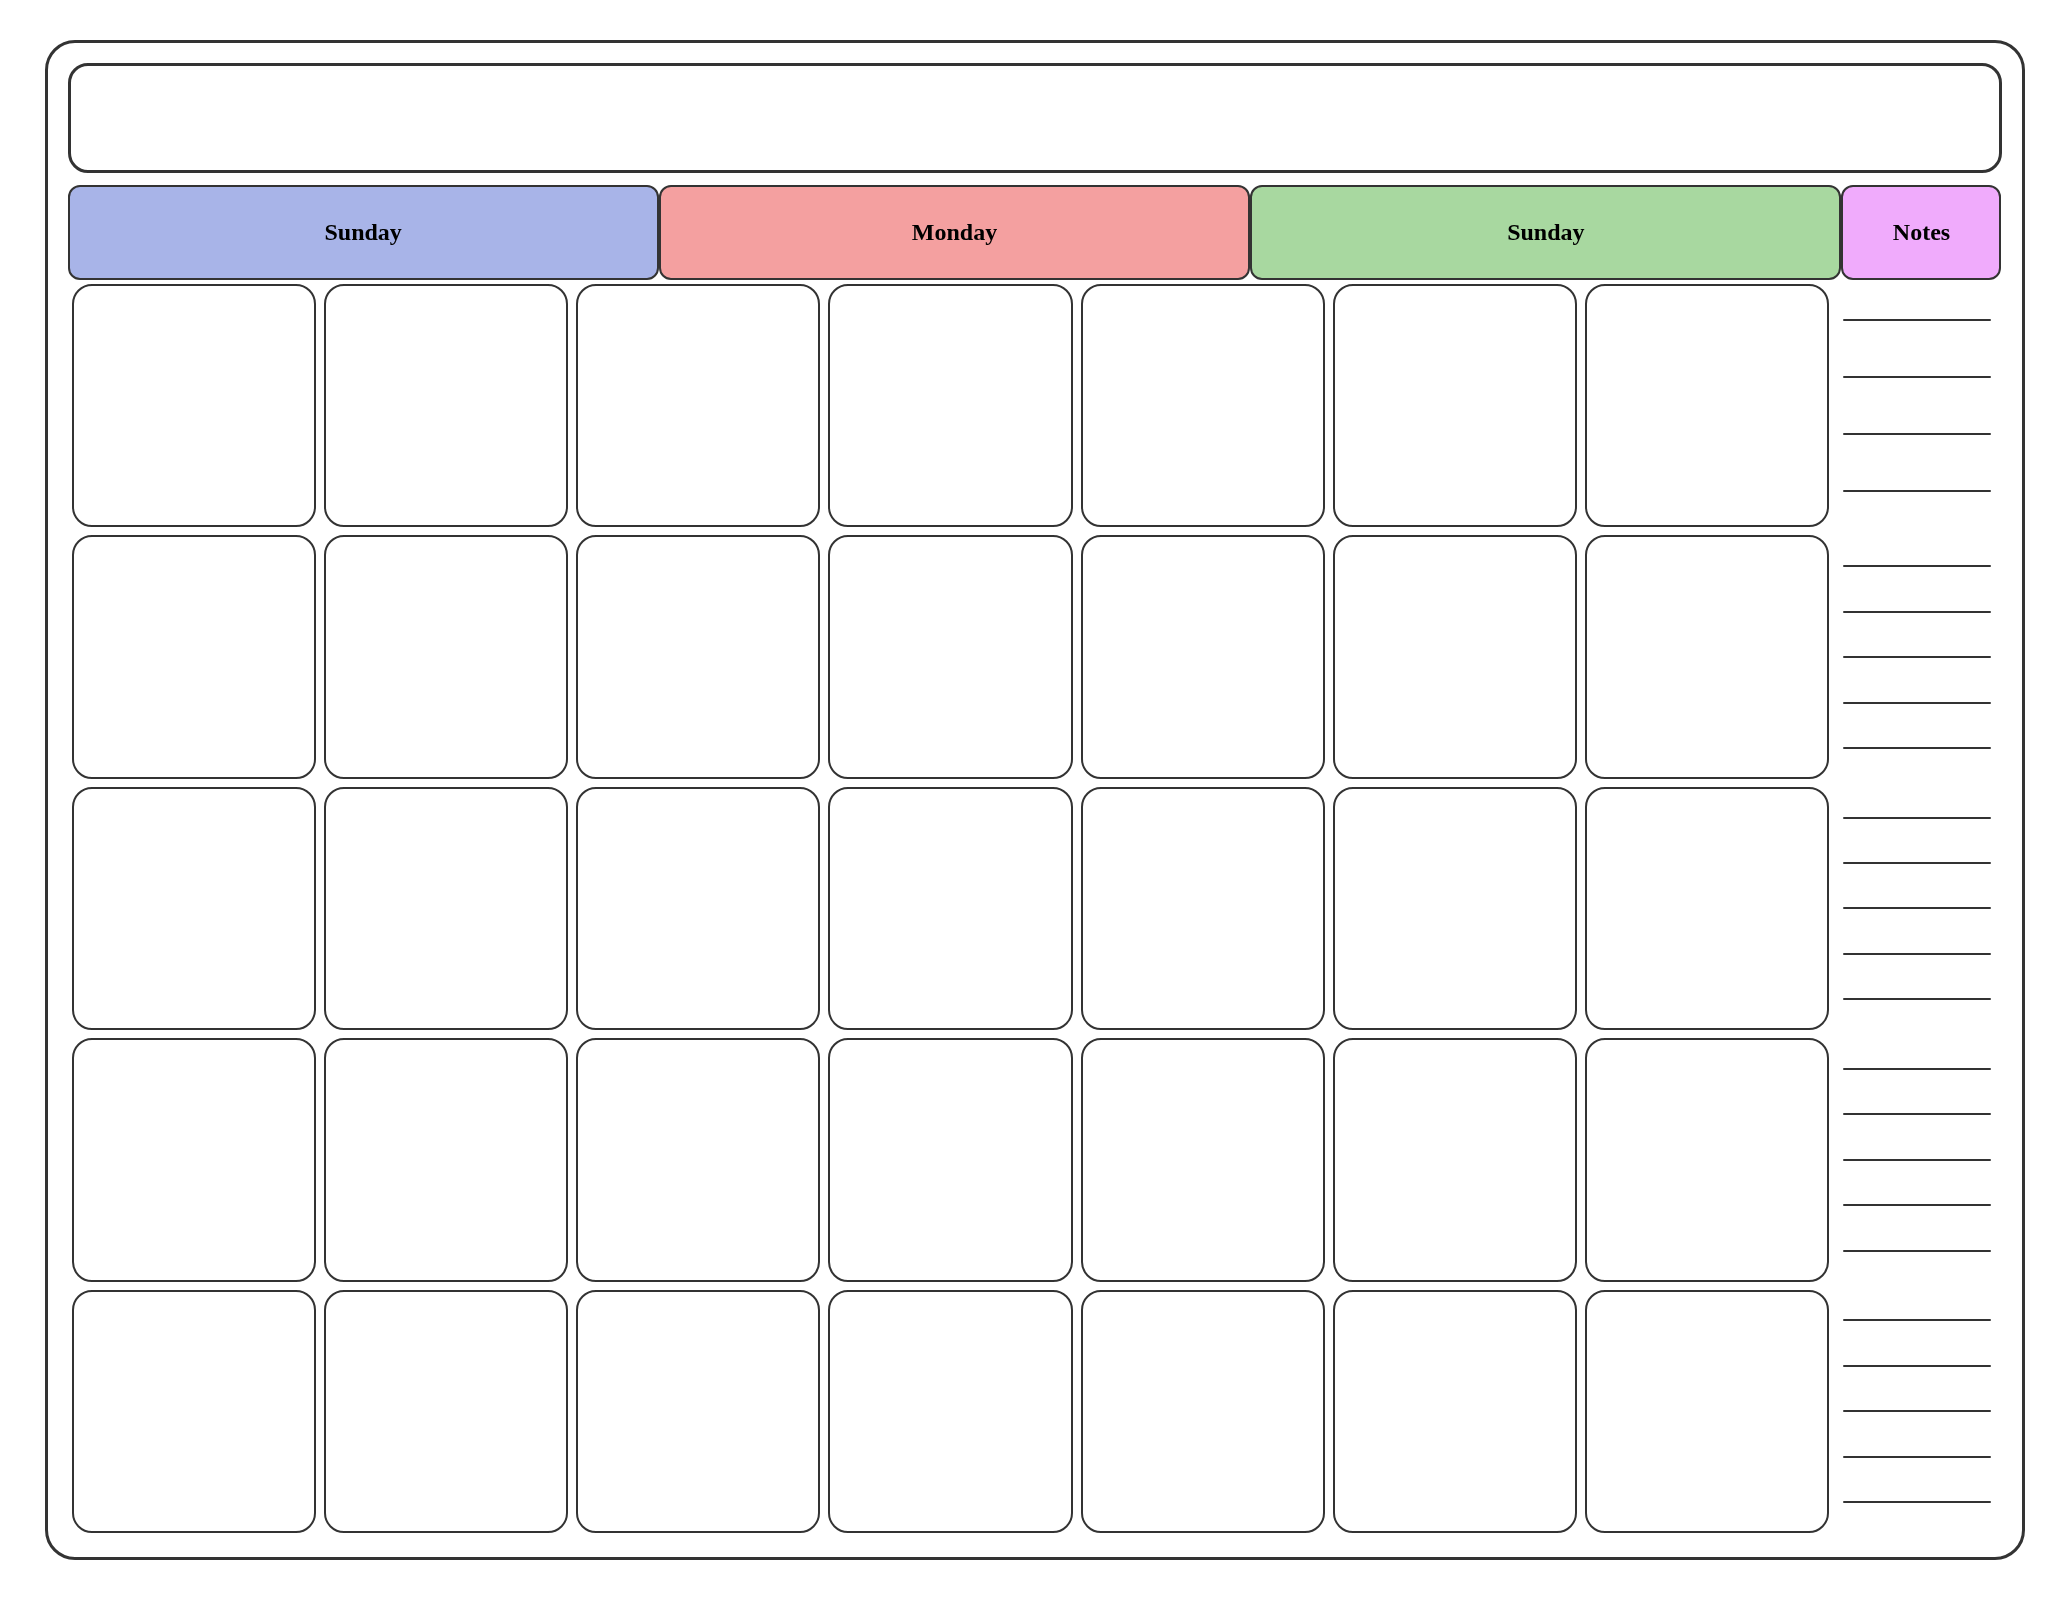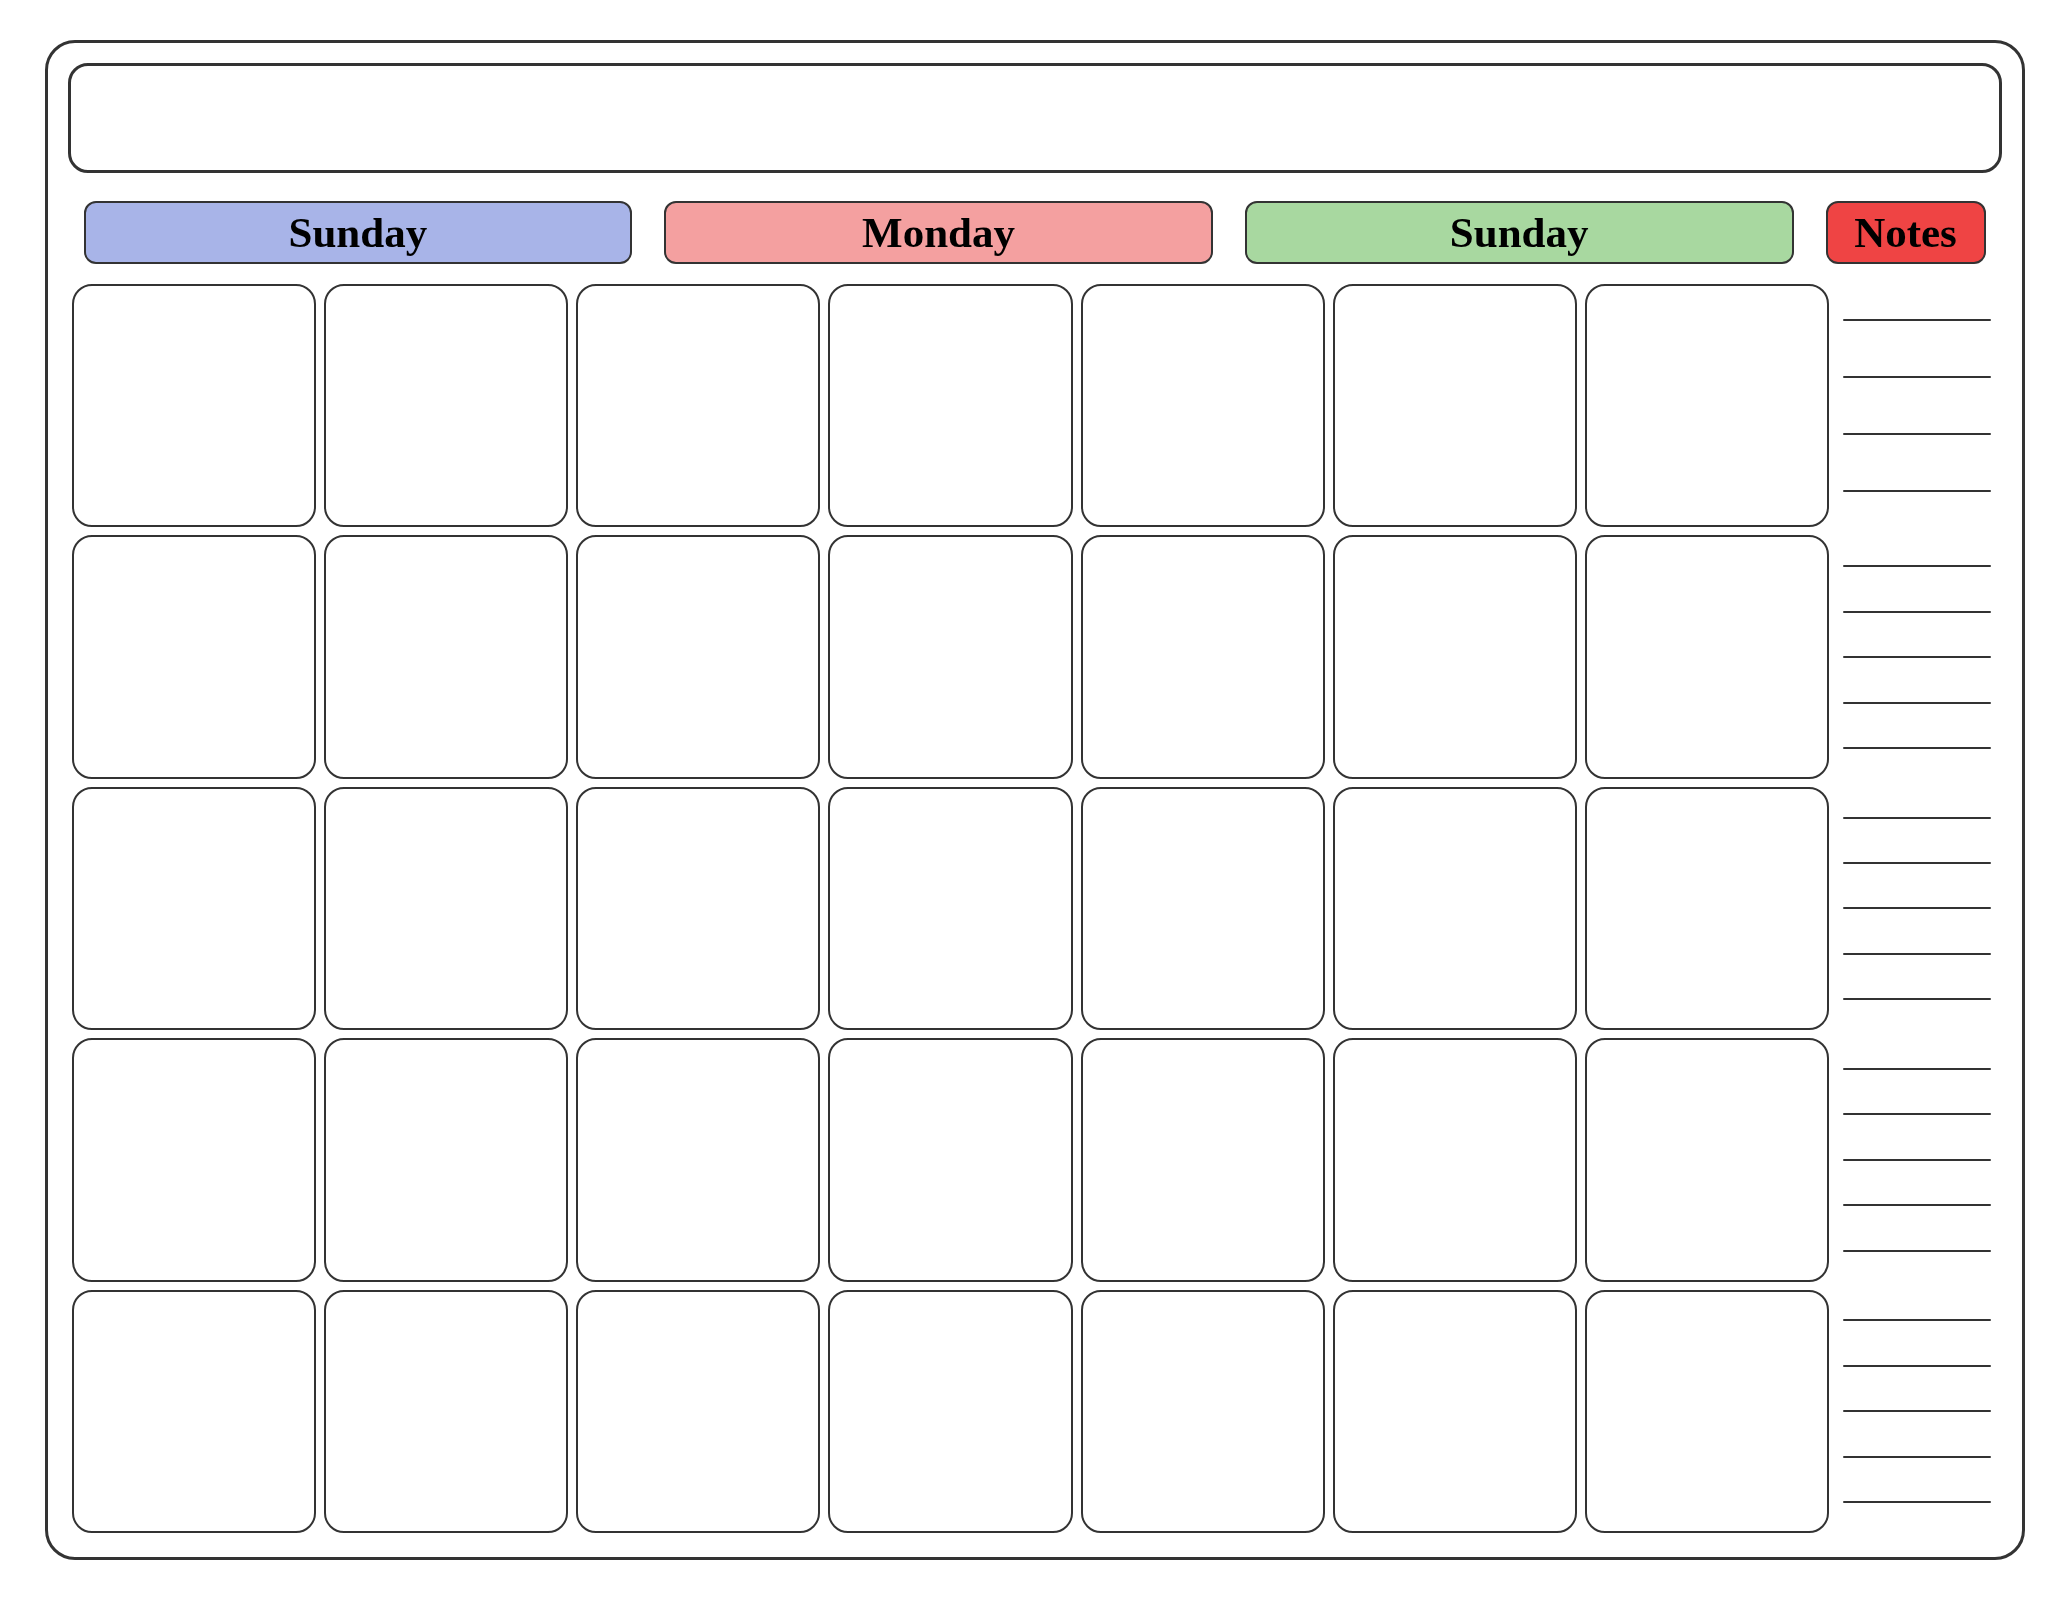--- a/index.html
+++ b/index.html
@@ -51,33 +51,33 @@
       height: 95px;
     }
 
     .header-cell {
       flex: 1;
       display: flex;
       align-items: center;
       justify-content: center;
       border: 2.5px solid #333;
       border-radius: 12px;
-      margin: 16px;
-      font-size: 43px;
+      margin: 0;
+      font-size: 24px;
       font-weight: bold;
     }
 
     .header-cell.sunday    { background: #a8b4e8; }
     .header-cell.monday    { background: #f4a0a0; }
     .header-cell.tuesday   { background: #a8d8a0; }
     .header-cell.wednesday { background: #f0e080; }
     .header-cell.thursday  { background: #f06060; }
     .header-cell.friday    { background: #c0a8e8; }
     .header-cell.saturday  { background: #f0a060; }
-    .header-cell.notes     { background: #ef4444; flex: 0 0 160px; }
+    .header-cell.notes     { background: #f0abfc; flex: 0 0 160px; }
 
     .body-rows {
       flex: 1;
       display: flex;
       flex-direction: column;
     }
 
     .day-row {
       flex: 1;
       display: flex;

